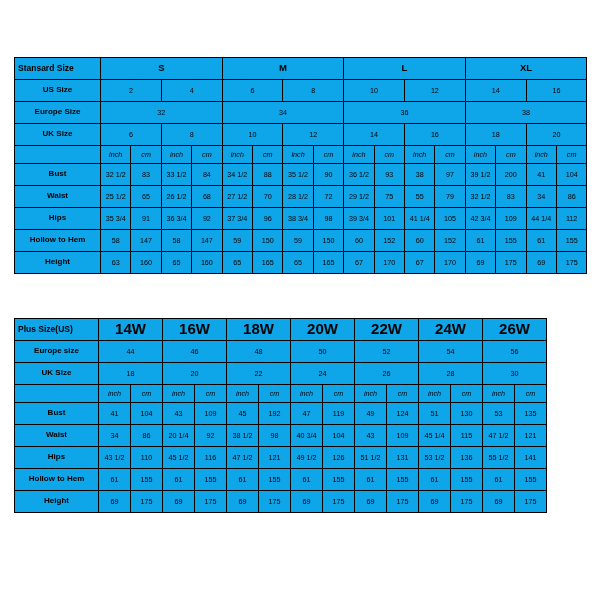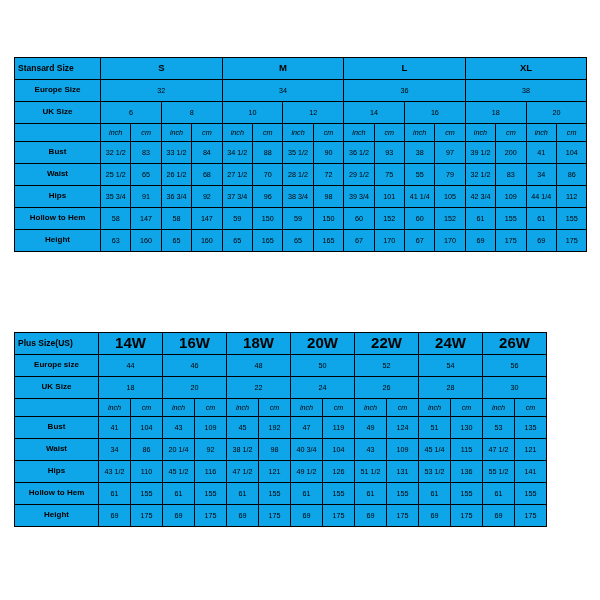--- a/index.html
+++ b/index.html
@@ -55,21 +55,21 @@
   }
   #standard-table td.corner-head {
     font-weight: bold;
     font-size: 8.5px;
     text-align: left;
     padding-left: 3px;
   }
   
   #plus-table {
     left: 14px;
-    top: 332px;
+    top: 318px;
     width: 532px;
   }
   #plus-table td { height: 21px; }
   #plus-table tr.unit-row td { height: 17px; }
   #plus-table td.group-head {
     font-weight: bold;
     font-size: 15px;
   }
   #plus-table td.row-head {
     font-weight: bold;
@@ -111,20 +111,31 @@
     </colgroup>
     <tbody>
       <tr>
         <td class="corner-head">Stansard Size</td>
         <td class="group-head" colspan="4">S</td>
         <td class="group-head" colspan="4">M</td>
         <td class="group-head" colspan="4">L</td>
         <td class="group-head" colspan="4">XL</td>
       </tr>
 
+      <tr>
+        <td class="row-head">US Size</td>
+        <td colspan="2">2</td>
+        <td colspan="2">4</td>
+        <td colspan="2">6</td>
+        <td colspan="2">8</td>
+        <td colspan="2">10</td>
+        <td colspan="2">12</td>
+        <td colspan="2">14</td>
+        <td colspan="2">16</td>
+      </tr>
 
       <tr>
         <td class="row-head">Europe Size</td>
         <td colspan="4">32</td>
         <td colspan="4">34</td>
         <td colspan="4">36</td>
         <td colspan="4">38</td>
       </tr>
 
       <tr>

